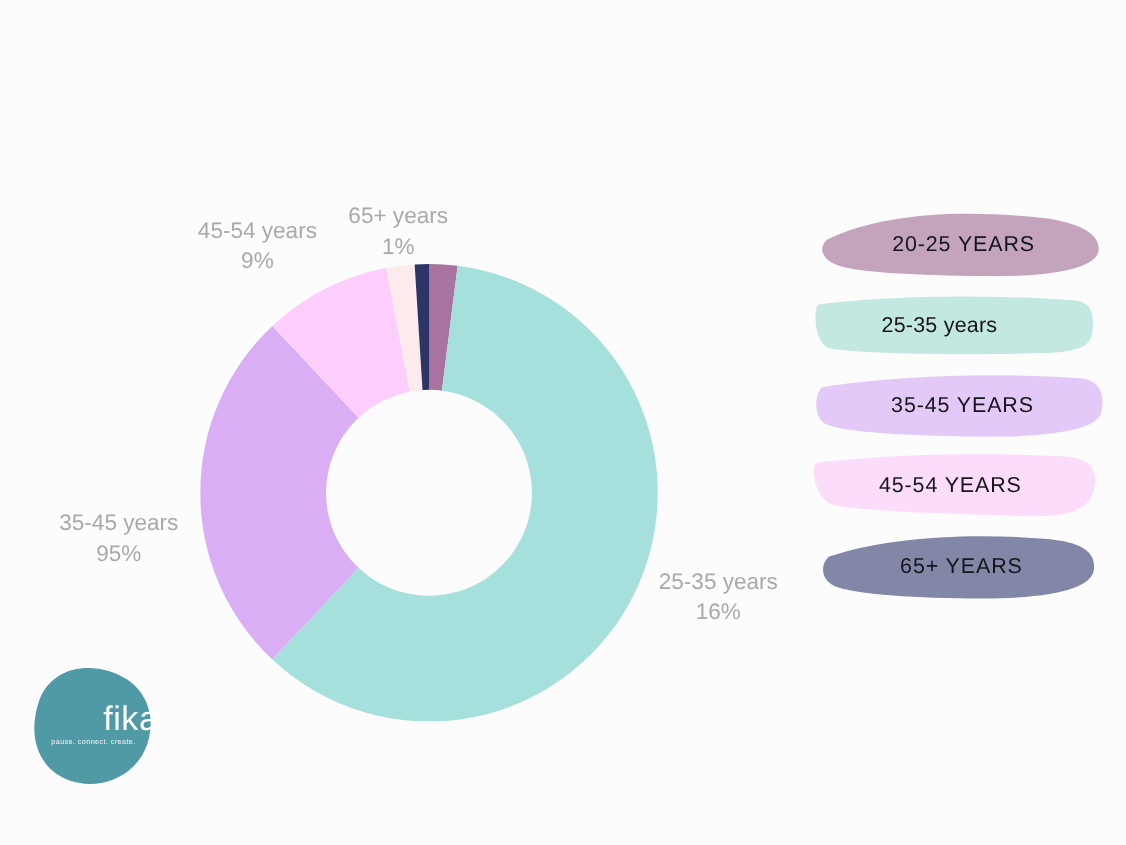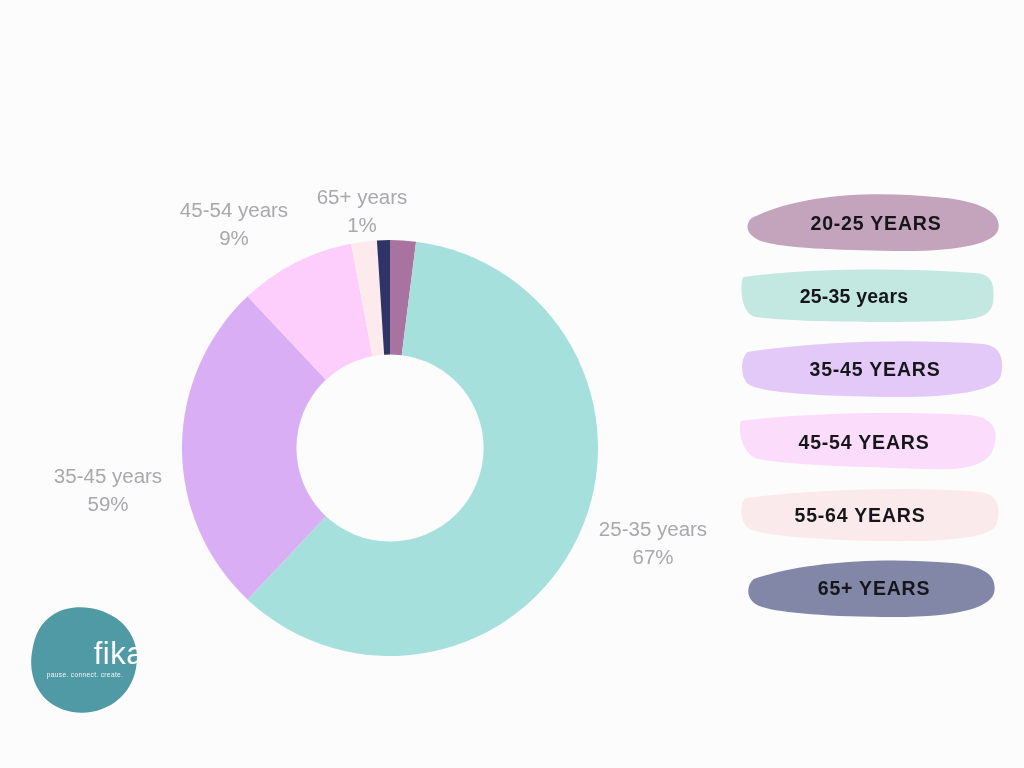--- a/index.html
+++ b/index.html
@@ -77,21 +77,21 @@
     height: 100%;
   }
   .legend-swatch svg { display: block; width: 100%; height: 100%; }
   .legend-label {
     position: absolute;
     left: 0; right: 0;
     top: 50%;
     transform: translateY(-50%);
     text-align: center;
     font-size: 19.5px;
-    font-weight: 700;
+    font-weight: 400;
     letter-spacing: 0.8px;
     color: #15151a;
     z-index: 2;
     white-space: nowrap;
   }
   .legend-label.lowercase { text-transform: none; letter-spacing: 0.2px; }
 
   
   #legend-item-0 .legend-label { transform: translateY(-50%) translateX(4px); }
   #legend-item-1 .legend-label { transform: translateY(-50%) translateX(-18px); }
@@ -157,26 +157,26 @@
   <span class="lab-pct">9%</span>
 </div>
 
 <div class="slice-label" id="label-65" style="color: rgb(168, 168, 173);">
   <span class="lab-name">65+ years</span>
   <span class="lab-pct">1%</span>
 </div>
 
 <div class="slice-label" id="label-35-45" style="color: rgb(168, 168, 173);">
   <span class="lab-name">35-45 years</span>
-  <span class="lab-pct">59%</span>
+  <span class="lab-pct">95%</span>
 </div>
 
 <div class="slice-label" id="label-25-35" style="color: rgb(168, 168, 173);">
   <span class="lab-name">25-35 years</span>
-  <span class="lab-pct">67%</span>
+  <span class="lab-pct">16%</span>
 </div>
 
 <div id="legend">
     <div class="legend-item" id="legend-item-0">
       <div class="legend-swatch">
         <svg viewBox="0 0 258 62" preserveAspectRatio="none" xmlns="http://www.w3.org/2000/svg">
           <path d="M 14 26 C 60 2, 130 -2, 200 6 C 232 10, 252 20, 250 36 C 248 52, 210 60, 150 59 C 92 58, 46 56, 26 50 C 10 45, 6 34, 14 26 Z" fill="#c4a4bc"></path>
         </svg>
       </div>
       <div class="legend-label">20-25 YEARS</div>
@@ -197,28 +197,20 @@
       </div>
       <div class="legend-label">35-45 YEARS</div>
     </div>
     <div class="legend-item" id="legend-item-3">
       <div class="legend-swatch">
         <svg viewBox="0 0 258 62" preserveAspectRatio="none" xmlns="http://www.w3.org/2000/svg">
           <path d="M 4 10 C 60 2, 150 0, 222 4 C 244 6, 250 18, 246 34 C 242 52, 226 60, 180 58 C 120 56, 48 54, 20 48 C 5 44, 0 18, 4 10 Z" fill="#fbdcfb"></path>
         </svg>
       </div>
       <div class="legend-label">45-54 YEARS</div>
-    </div>
-    <div class="legend-item" id="legend-item-4">
-      <div class="legend-swatch">
-        <svg viewBox="0 0 258 62" preserveAspectRatio="none" xmlns="http://www.w3.org/2000/svg">
-          <path d="M 8 14 C 70 6, 160 2, 232 8 C 250 10, 252 24, 248 40 C 244 54, 200 58, 140 57 C 80 56, 30 52, 14 46 C 2 41, 2 20, 8 14 Z" fill="#fbeaeb"></path>
-        </svg>
-      </div>
-      <div class="legend-label">55-64 YEARS</div>
     </div>
     <div class="legend-item" id="legend-item-5">
       <div class="legend-swatch">
         <svg viewBox="0 0 258 62" preserveAspectRatio="none" xmlns="http://www.w3.org/2000/svg">
           <path d="M 16 22 C 66 4, 140 0, 206 6 C 236 9, 248 18, 246 34 C 244 50, 214 60, 150 60 C 90 60, 42 56, 24 50 C 8 45, 8 29, 16 22 Z" fill="#8287a8"></path>
         </svg>
       </div>
       <div class="legend-label">65+ YEARS</div>
     </div>
   </div>

